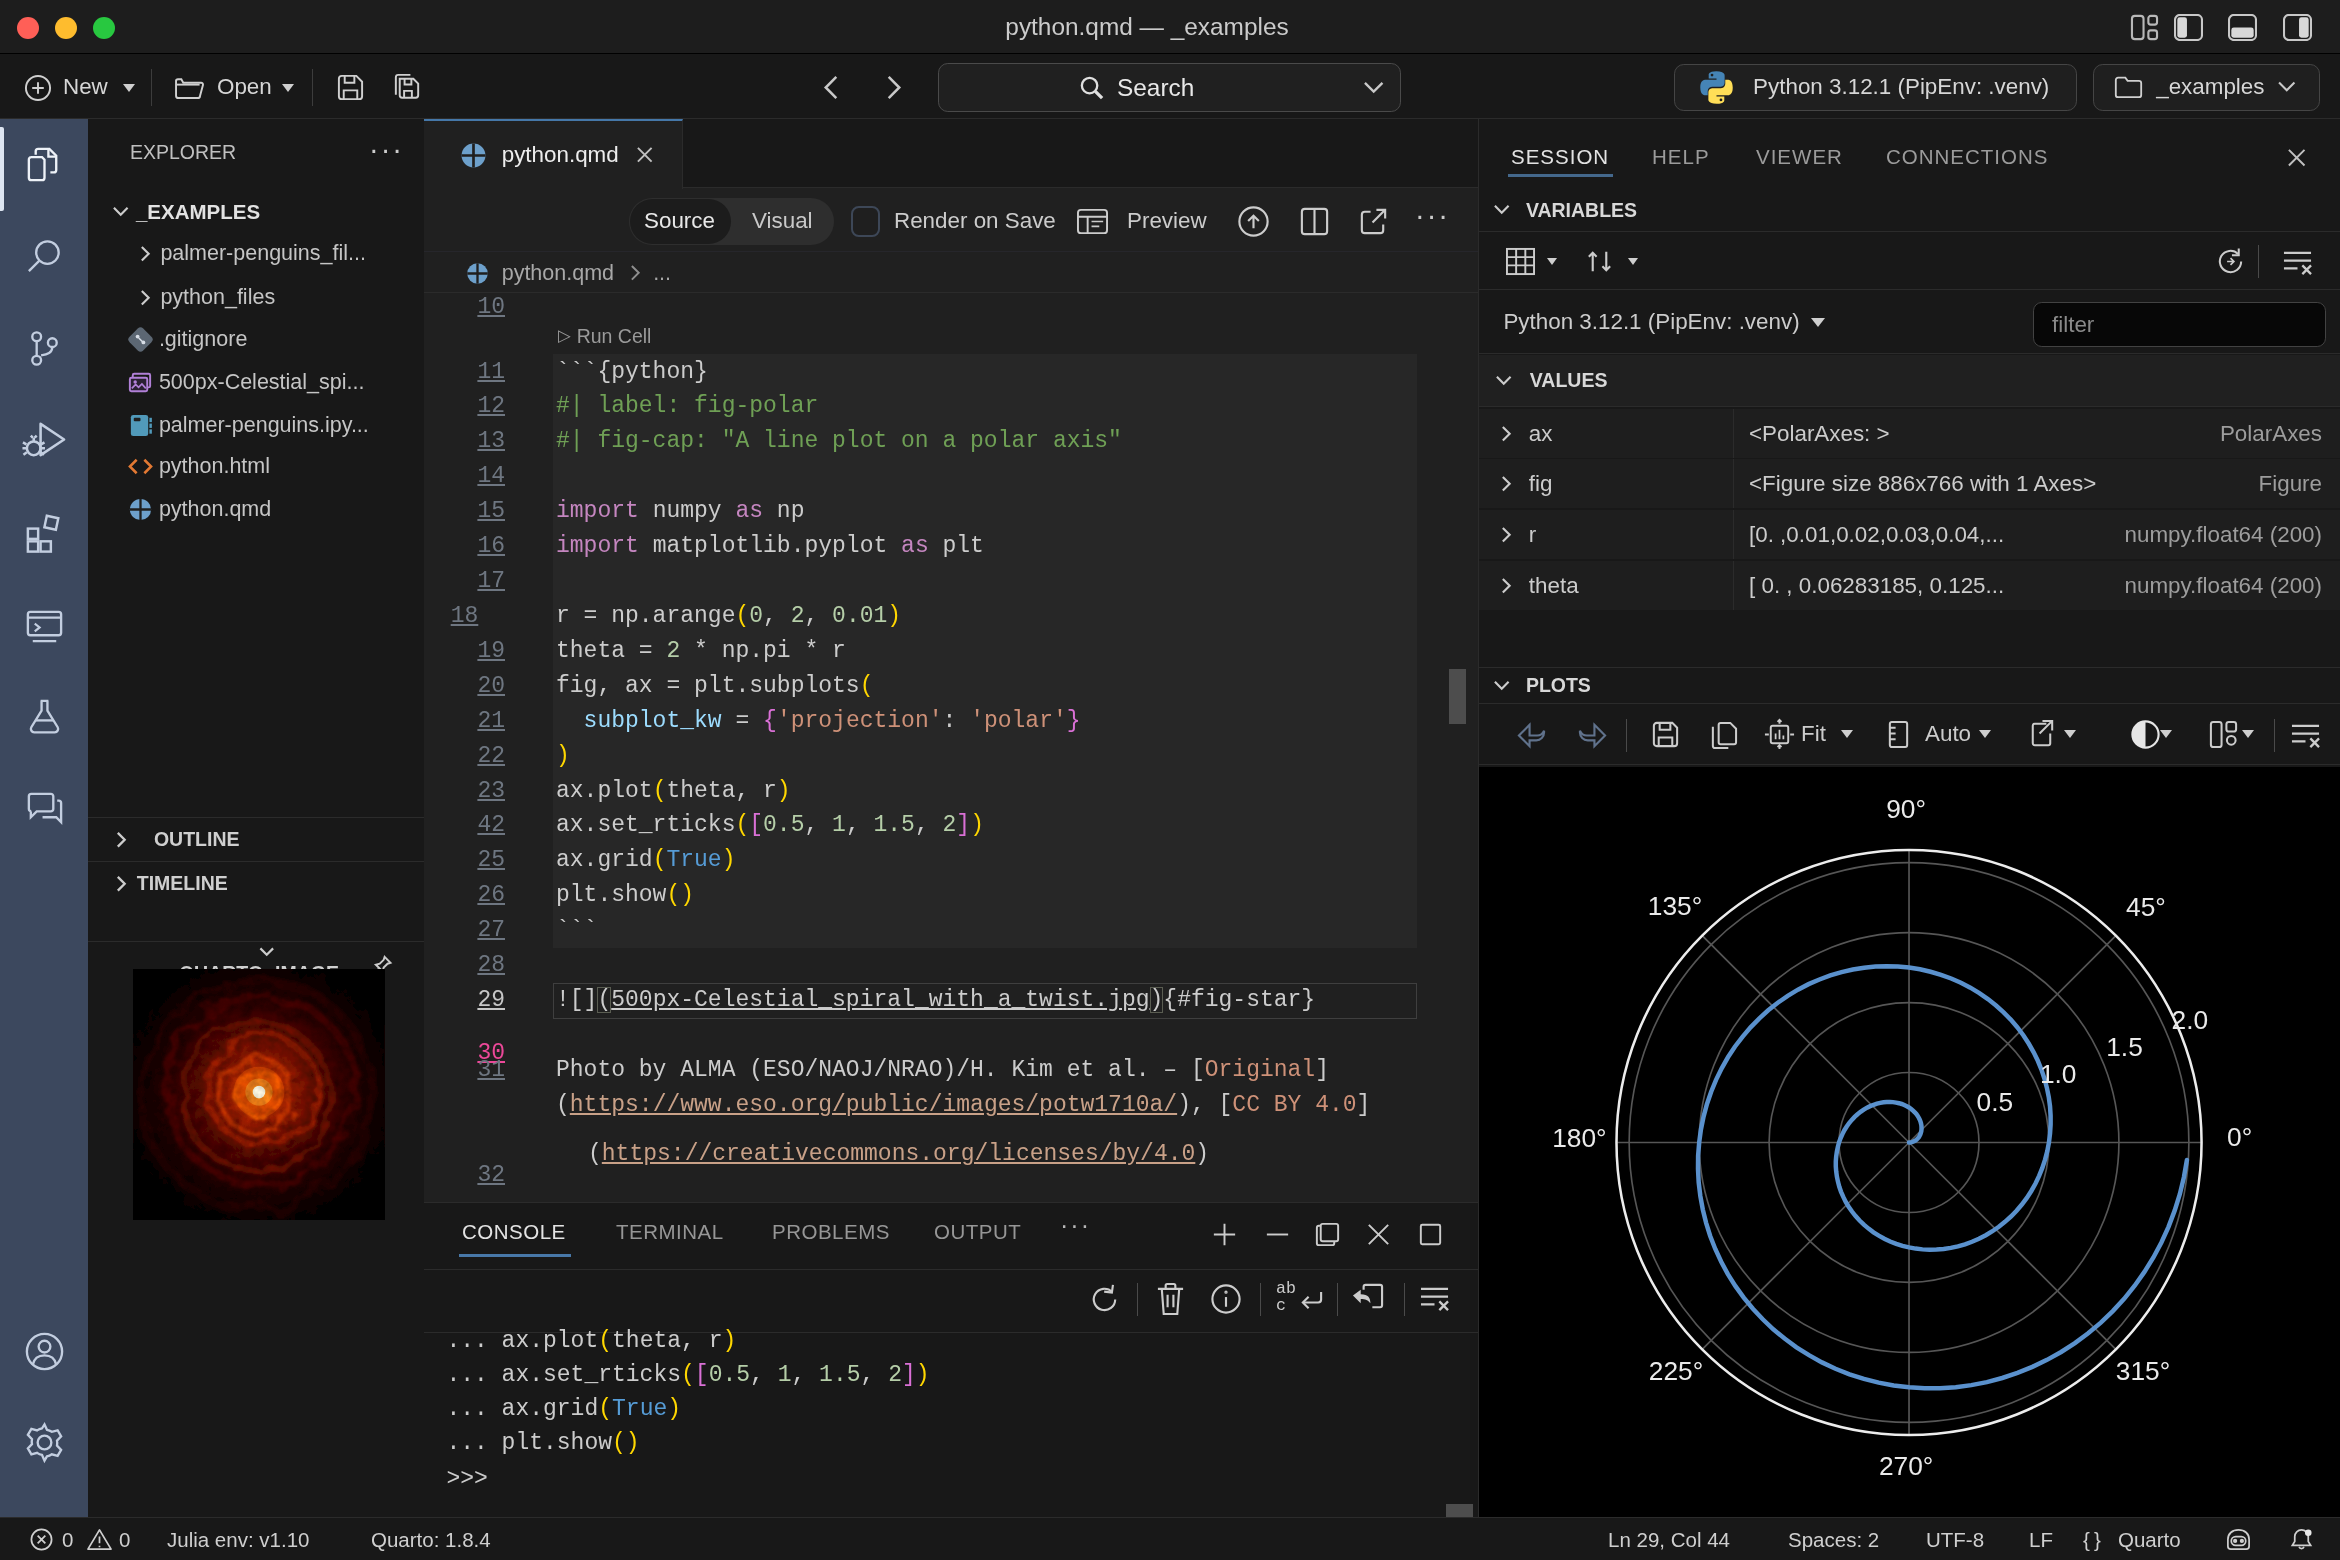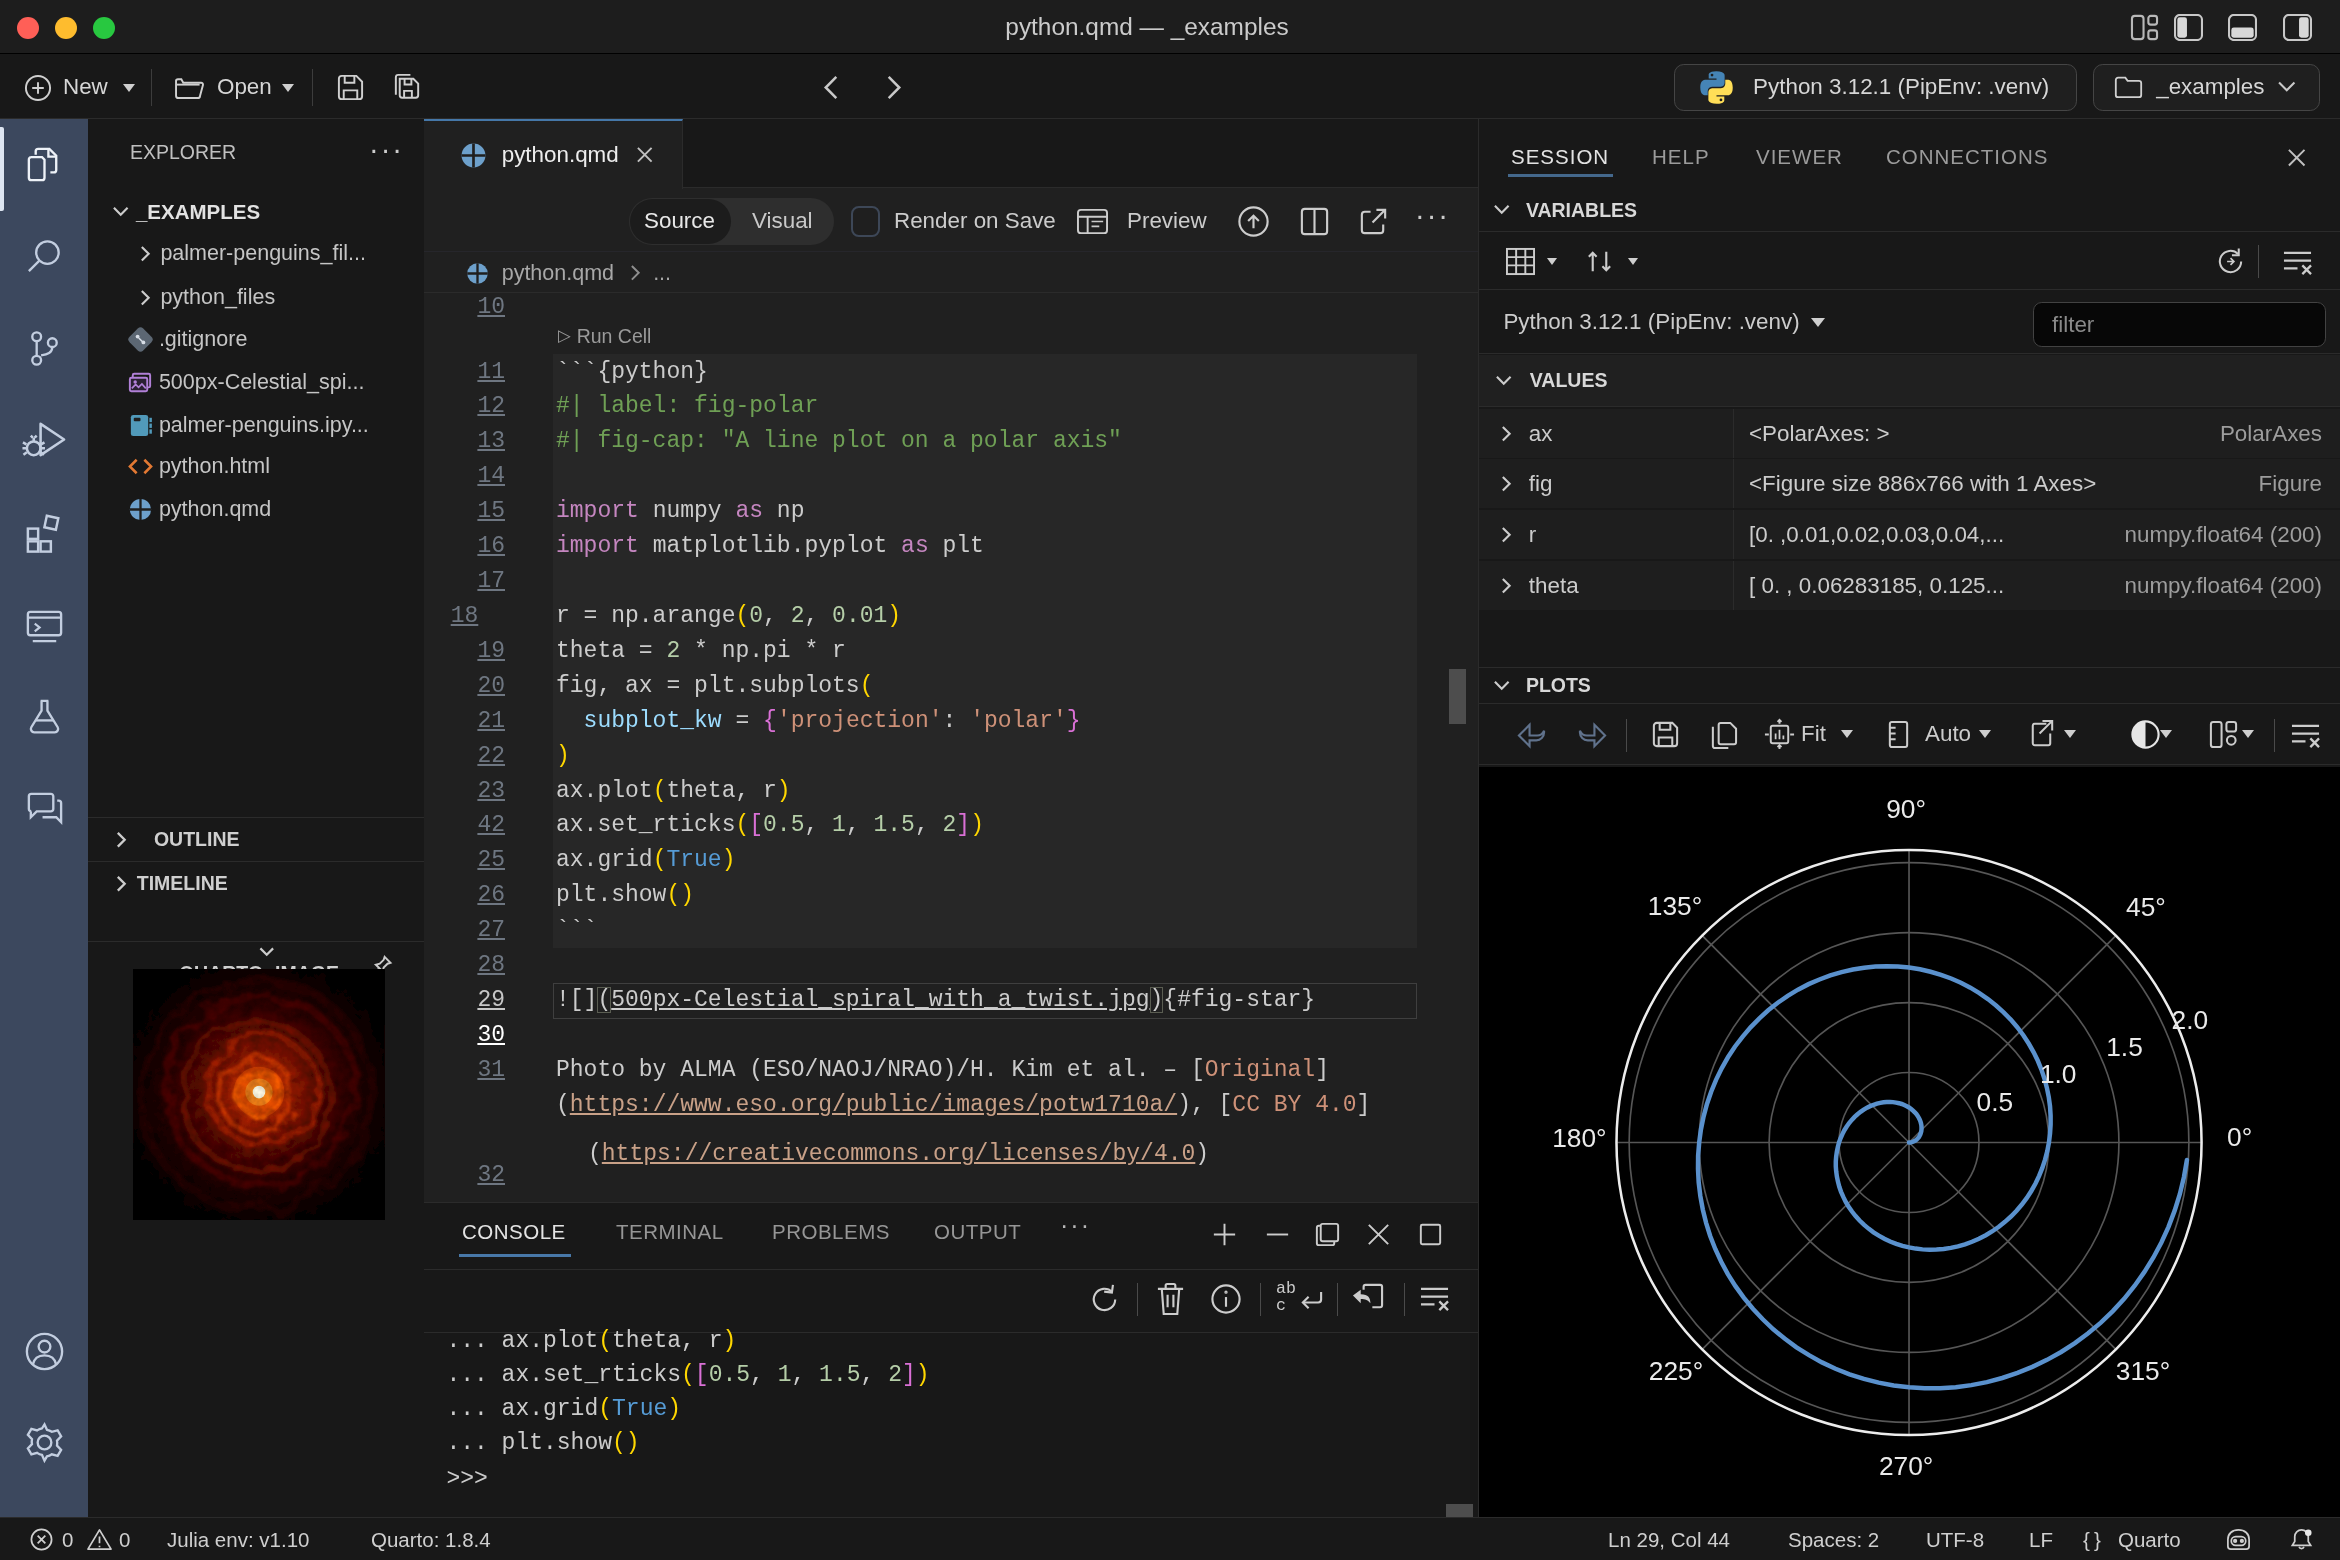--- a/index.html
+++ b/index.html
@@ -103,20 +103,30 @@
         <path d="M10 8h14l5 5v12a2.5 2.5 0 0 1-2.5 2.5H12.5A2.5 2.5 0 0 1 10 25z"></path>
         <path d="M15 8v6h7V8M14.5 27.5v-7h8v7"></path>
         <path d="M6 24.5V6.5A2.5 2.5 0 0 1 8.5 4H21"></path>
       </svg>
     <svg class="abs" style="left:819px;top:17.6px;" width="25" height="29" viewBox="0 0 26 30" fill="none" stroke="#c9c9c9" stroke-width="2.6">
         <path d="M18 4 7 15l11 11"></path>
       </svg>
     <svg class="abs" style="left:881px;top:17.6px;" width="25" height="29" viewBox="0 0 26 30" fill="none" stroke="#c9c9c9" stroke-width="2.6">
         <path d="M8 4l11 11L8 26"></path>
       </svg>
+    <div class="searchbox">
+      <svg class="abs" style="left:139px;top:10.7px;" width="27" height="27" viewBox="0 0 28 28" fill="none" stroke="#e0e0e0" stroke-width="2.4">
+          <circle cx="12" cy="12" r="8"></circle>
+          <path d="M18 18l7 7" stroke-width="3.4"></path>
+        </svg>
+      <div class="abs" style="left:178px;top:9.8px;font-size:24.4px;color:#e8e8e8;">Search</div>
+      <svg class="abs" style="left:423px;top:16.6px;" width="23.4" height="15.6" viewBox="0 0 24 16" fill="none" stroke="#c9c9c9" stroke-width="2.4">
+          <path d="M3 3l9 9 9-9"></path>
+        </svg>
+    </div>
     <div class="pillbtn" style="left:1674px;width:403px;">
       <svg style="margin-left:21.5px;" width="39" height="39" viewBox="0 0 48 48">
         <path fill="#4584b6" d="M23.8 4c-10 0-9.4 4.4-9.4 4.4v4.6h9.6v1.4H10.6S4 13.6 4 23.8c0 10.2 5.8 9.8 5.8 9.8h3.4v-4.8s-.2-5.8 5.7-5.8h9.6s5.5.1 5.5-5.3V9.4S35 4 23.8 4zm-5.3 3a1.7 1.7 0 1 1 0 3.4 1.7 1.7 0 0 1 0-3.4z"></path>
         <path fill="#ffde57" d="M24.2 44c10 0 9.4-4.4 9.4-4.4V35h-9.6v-1.4h13.4S44 34.4 44 24.2c0-10.2-5.8-9.8-5.8-9.8h-3.4v4.8s.2 5.8-5.7 5.8h-9.6S14 24.9 14 30.3v8.3S13 44 24.2 44zm5.3-3a1.7 1.7 0 1 1 0-3.4 1.7 1.7 0 0 1 0 3.4z"></path>
       </svg>
       <div style="margin-left:17.6px;font-size:22.4px;color:#d6d6d6;">Python 3.12.1 (PipEnv: .venv)</div>
     </div>
     <div class="pillbtn" style="left:2093px;width:227px;">
       <svg style="margin-left:19.5px;" width="29" height="24.4" viewBox="0 0 32 26" fill="none" stroke="#d0d0d0" stroke-width="2">
           <path d="M2 5.5v16a2.5 2.5 0 0 0 2.5 2.5h23a2.5 2.5 0 0 0 2.5-2.5v-13A2.5 2.5 0 0 0 27.5 6H15l-2.5-3.5H4.5A2.5 2.5 0 0 0 2 5z"></path>
@@ -405,21 +415,21 @@
       <div class="cl" style="top:515px;">ax.set_rticks<span class="b1">(</span><span class="b2">[</span><span class="num">0.5</span>, <span class="num">1</span>, <span class="num">1.5</span>, <span class="num">2</span><span class="b2">]</span><span class="b1">)</span></div>
       <div class="ln" style="top:550px;color:#6e7681;">25</div>
       <div class="cl" style="top:550px;">ax.grid<span class="b1">(</span><span class="kb">True</span><span class="b1">)</span></div>
       <div class="ln" style="top:585px;color:#6e7681;">26</div>
       <div class="cl" style="top:585px;">plt.show<span class="b1">()</span></div>
       <div class="ln" style="top:620px;color:#6e7681;">27</div>
       <div class="cl" style="top:620px;">```</div>
       <div class="ln" style="top:655px;color:#6e7681;">28</div>
       <div class="ln" style="top:690px;color:#c6c6c6;">29</div>
       <div class="cl" style="top:690px;">![]<span class="bm">(</span><span class="ul">500px-Celestial_spiral_with_a_twist.jpg</span><span class="bm">)</span>{#fig-star}</div>
-      <div class="ln" style="top:725px;color:#ffffff;">30</div>
+      <div class="ln" style="top:743px;color:#ec4899;">30</div>
       <div class="ln" style="top:760px;color:#6e7681;">31</div>
       <div class="cl" style="top:760px;">Photo by ALMA (ESO/NAOJ/NRAO)/H. Kim et al. – [<span class="lk">Original</span>]</div>
       <div class="cl" style="top:795px;">(<span class="ul2">https://www.eso.org/public/images/potw1710a/</span>), [<span class="lk">CC BY 4.0</span>]</div>
       <div class="cl" style="top:844px;margin-left:32px;">(<span class="ul2">https://creativecommons.org/licenses/by/4.0</span>)</div>
       <div class="ln" style="top:865px;color:#6e7681;">32</div>
       <div class="abs" style="left:1025px;top:376px;width:16.6px;height:55px;background:#4d4d4d;"></div>
     </div>
     <div id="panel">
       <div class="abs ptab" style="left:38px;top:16.6px;color:#e3e3e3;">CONSOLE</div>
       <div class="abs" style="left:35px;top:51px;width:112px;height:2.9px;background:#4878a8;"></div>

